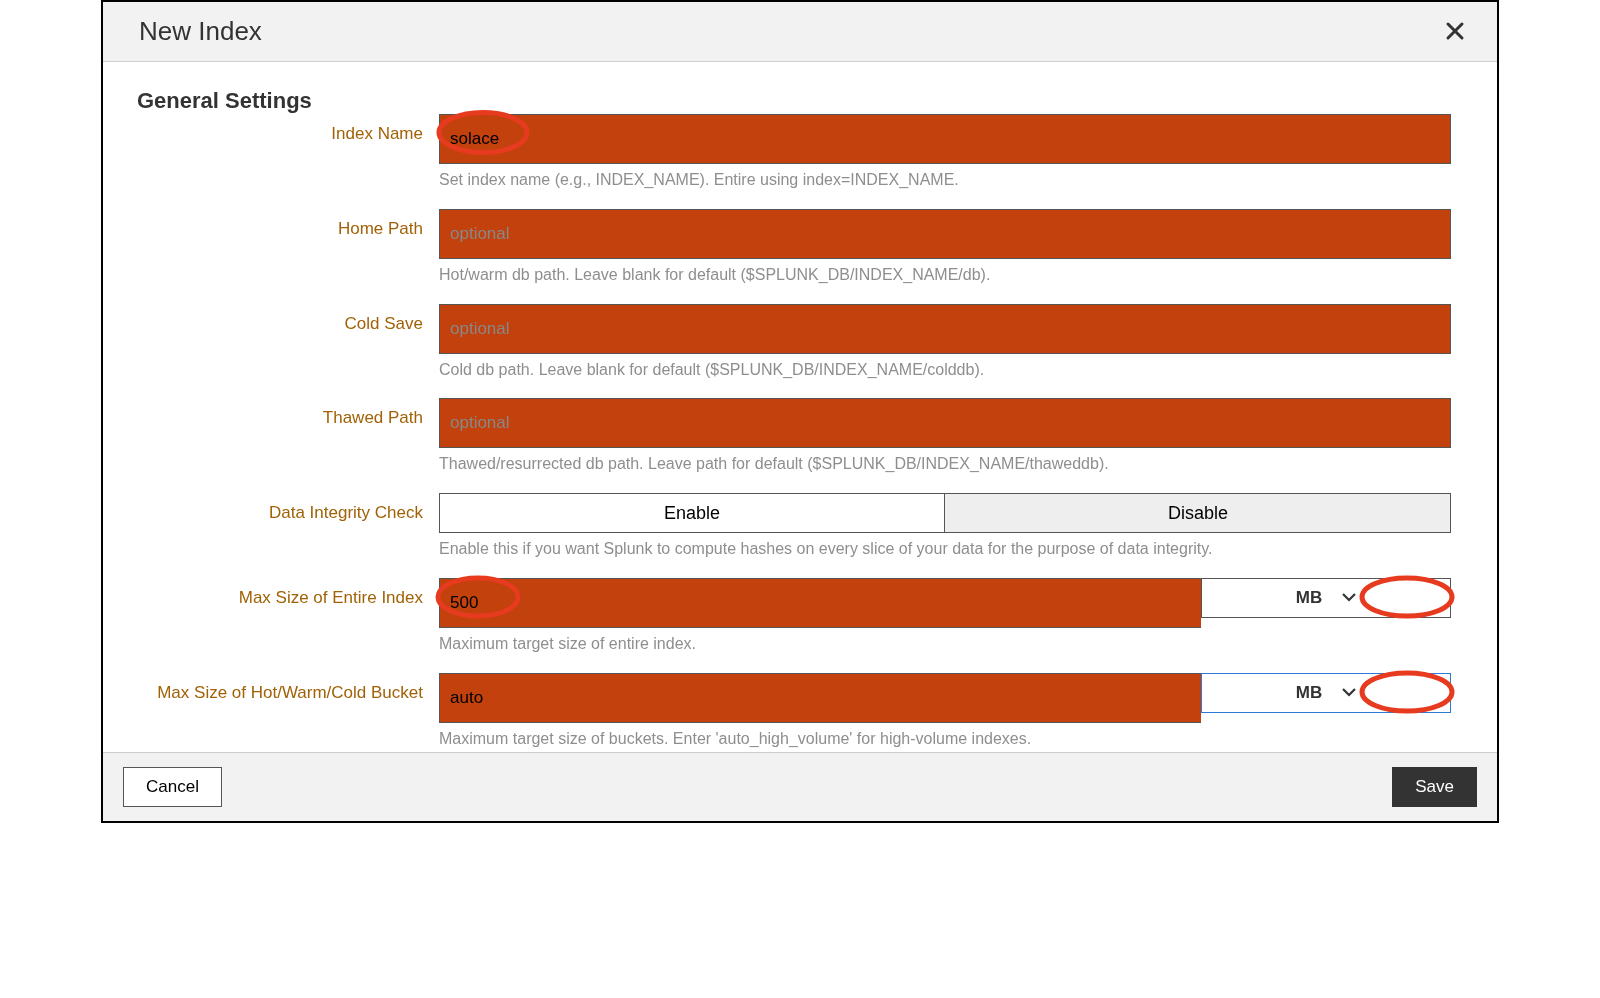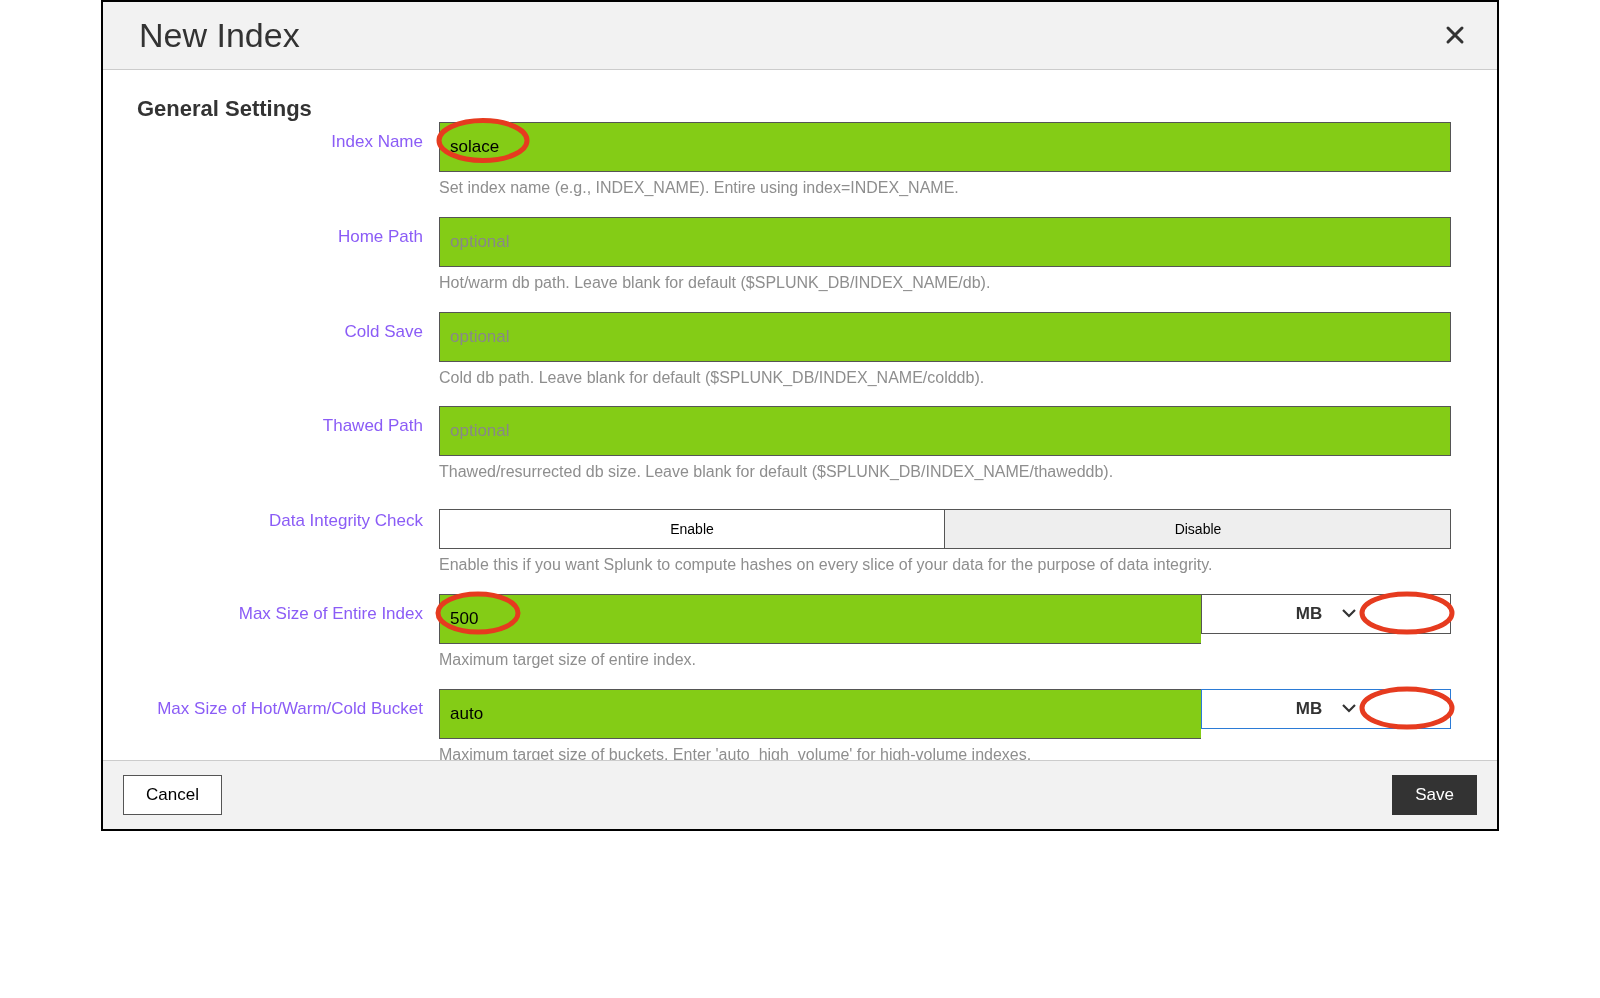--- a/index.html
+++ b/index.html
@@ -18,21 +18,21 @@
   }
   .modal-header {
     display: flex;
     align-items: center;
     justify-content: space-between;
     padding: 14px 28px 14px 36px;
     background: #f2f2f2;
     border-bottom: 1px solid #ccc;
   }
   .modal-title {
-    font-size: 34px;
+    font-size: 26px;
     font-weight: 400;
     color: #333;
   }
   .close-x {
     font-size: 26px;
     font-weight: 700;
     cursor: pointer;
     color: #333;
     line-height: 1;
     padding: 0 4px;
@@ -50,57 +50,56 @@
     display: flex;
     align-items: flex-start;
     margin-bottom: 18px;
   }
   .form-label {
     width: 302px;
     text-align: right;
     padding-right: 16px;
     padding-top: 9px;
     font-size: 17px;
-    color: #8b5cf6;
+    color: #a16207;
     line-height: 1.3;
   }
   .form-control-col {
     flex: 1;
     max-width: 1012px;
   }
   .text-input {
     width: 100%;
     height: 40px;
     padding: 24px 10px;
     font-size: 17px;
     border: 1px solid #555;
-    background: #84cc16;
+    background: #c2410c;
     outline: none;
     font-family: inherit;
   }
   .text-input::placeholder { color: #888; }
   .help-text {
     font-size: 16px;
     color: #8e8e8e;
     margin-top: 6px;
     line-height: 1.3;
   }
   .toggle-group {
     display: flex;
     width: 100%;
   }
   .toggle-btn {
     flex: 1;
     height: 40px;
     border: 1px solid #555;
     background: #fff;
-    font-size: 14px;
+    font-size: 18px;
     cursor: pointer;
     font-family: inherit;
-    margin-top: 8px;
   }
   .toggle-btn.right { border-left: none; }
   .toggle-btn.selected { background: #eee; padding-left: 7px; }
   .input-unit-row {
     display: flex;
     width: 100%;
   }
   .input-unit-row .text-input {
     flex: 1;
     border-right: none;
@@ -196,21 +195,21 @@
       <div class="form-control-col">
         <input class="text-input" type="text" placeholder="optional" style="">
         <div class="help-text">Cold db path. Leave blank for default ($SPLUNK_DB/INDEX_NAME/colddb).</div>
       </div>
     </div>
 
     <div class="form-row">
       <div class="form-label">Thawed Path</div>
       <div class="form-control-col">
         <input class="text-input" type="text" placeholder="optional" style="">
-        <div class="help-text">Thawed/resurrected db size. Leave blank for default ($SPLUNK_DB/INDEX_NAME/thaweddb).</div>
+        <div class="help-text">Thawed/resurrected db path. Leave path for default ($SPLUNK_DB/INDEX_NAME/thaweddb).</div>
       </div>
     </div>
 
     <div class="form-row">
       <div class="form-label">Data Integrity Check</div>
       <div class="form-control-col">
         <div class="toggle-group">
           <button class="toggle-btn">Enable</button>
           <button class="toggle-btn right selected">Disable</button>
         </div>

